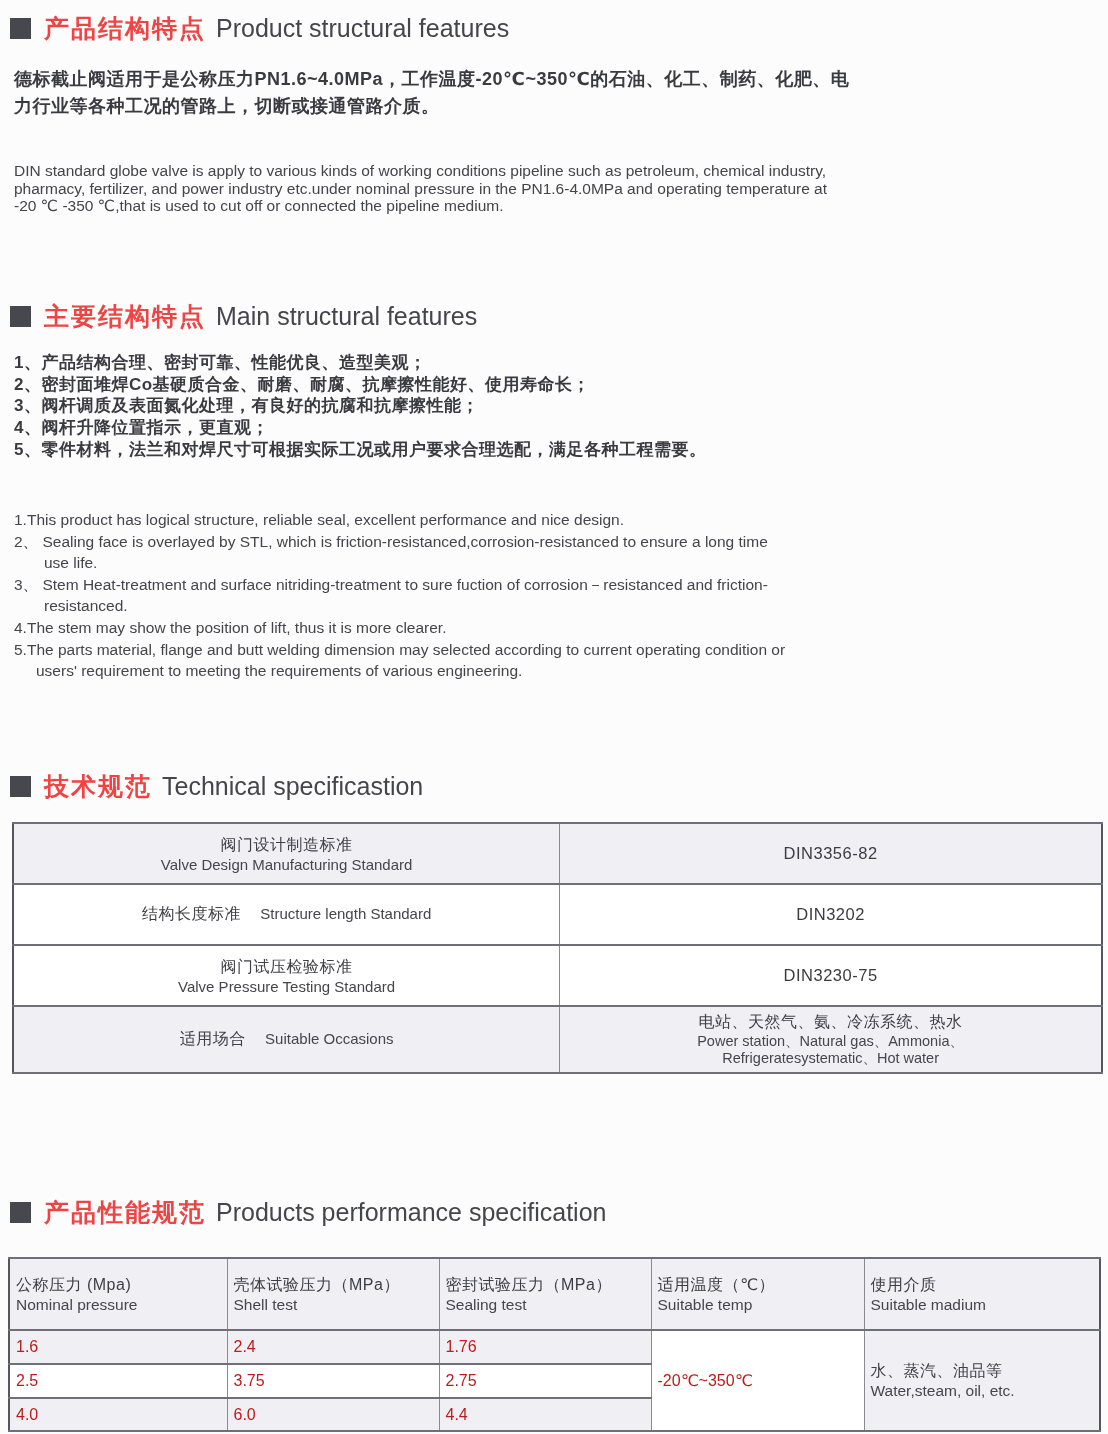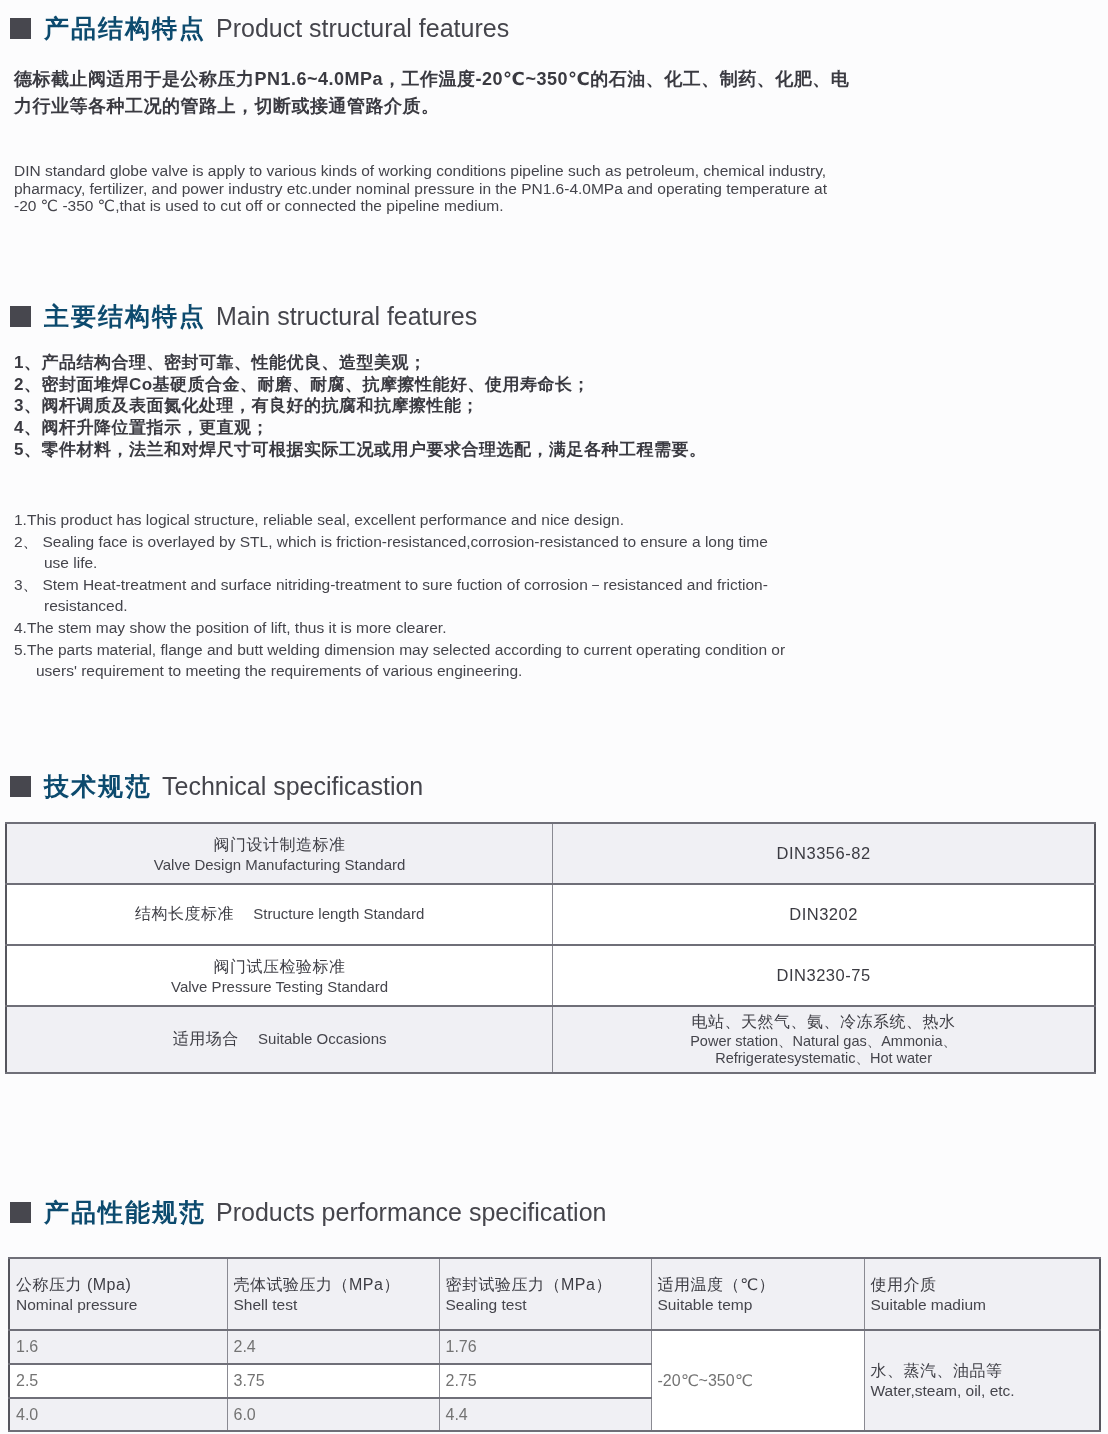--- a/index.html
+++ b/index.html
@@ -7,54 +7,54 @@
     position:relative;
     width:1108px;height:1434px;
     background:#fcfcfd;
     font-family:"Liberation Sans","DejaVu Sans",sans-serif;
     color:#3e3e45;
     overflow:hidden;
   }
   
   .heading{position:absolute;left:10px;display:flex;align-items:center;}
   .bullet{width:21px;height:21px;background:#47474e;flex:0 0 auto;margin-right:13px;}
-  .h-cn{font-size:25px;font-weight:700;letter-spacing:2px;color:#0c4a6e;white-space:nowrap;}
+  .h-cn{font-size:25px;font-weight:700;letter-spacing:2px;color:#ef4444;white-space:nowrap;}
   .h-en{font-size:25px;font-weight:400;margin-left:10px;color:#45454c;white-space:nowrap;}
   
   .para-cn{position:absolute;left:14px;top:66px;width:846px;font-size:18px;font-weight:700;
            line-height:27px;letter-spacing:0.5px;color:#3a3a41;}
   .para-en{position:absolute;left:14px;top:162px;width:822px;font-size:15.5px;
            line-height:17.6px;color:#44444b;}
   .list-cn{position:absolute;left:14px;top:352px;font-size:17px;font-weight:700;
            line-height:21.7px;letter-spacing:0.5px;color:#3a3a41;}
   .list-en{position:absolute;left:14px;top:509px;width:846px;font-size:15.5px;
            line-height:21.6px;color:#44444b;}
   .list-en .cont{padding-left:30px;}
   .list-en .cont-sm{padding-left:22px;}
   
   table{border-collapse:collapse;table-layout:fixed;background:#fff;}
-  .spec-table{position:absolute;left:5px;top:822px;width:1091px;border:2px solid #55555d;}
+  .spec-table{position:absolute;left:12px;top:822px;width:1091px;border:2px solid #55555d;}
   .spec-table td{border-top:2px solid #6f6f78;border-bottom:2px solid #6f6f78;
                  border-left:1px solid #8a8a92;border-right:1px solid #8a8a92;
                  text-align:center;vertical-align:middle;padding:2px 6px;}
   .perf-table{position:absolute;left:8px;top:1257px;width:1091px;border:2px solid #55555d;}
   .perf-table td{border-top:2px solid #6f6f78;border-bottom:2px solid #6f6f78;
                  border-left:1px solid #8a8a92;border-right:1px solid #8a8a92;
                  vertical-align:middle;padding:2px 6px;}
   .shaded{background:#f0f0f4;}
   .white-bg{background:#ffffff;}
   .cell-cn{font-size:16px;color:#3f3f46;letter-spacing:0.5px;}
   .cell-en{font-size:15px;color:#45454c;}
   .cell-value{font-size:16.5px;color:#3b3b42;letter-spacing:0.5px;}
   .cell-value-sm{font-size:14.5px;color:#45454c;line-height:17px;}
   .inline-label .cell-cn,.inline-label .cell-en{display:inline;}
   .inline-label .cell-en{margin-left:15px;}
   .perf-table .hdr-cn{font-size:16px;font-weight:500;letter-spacing:0.5px;color:#3d3d44;}
   .perf-table .hdr-en{font-size:15.5px;color:#45454c;}
-  .perf-table .num{font-size:16px;color:#737373;}
+  .perf-table .num{font-size:16px;color:#b91c1c;}
 </style>
 </head>
 <body>
 
 <div class="page">
 
   <div class="heading" style="top:12px;">
     <span class="bullet"></span>
     <span class="h-cn">产品结构特点</span>
     <span class="h-en">Product structural features</span>

